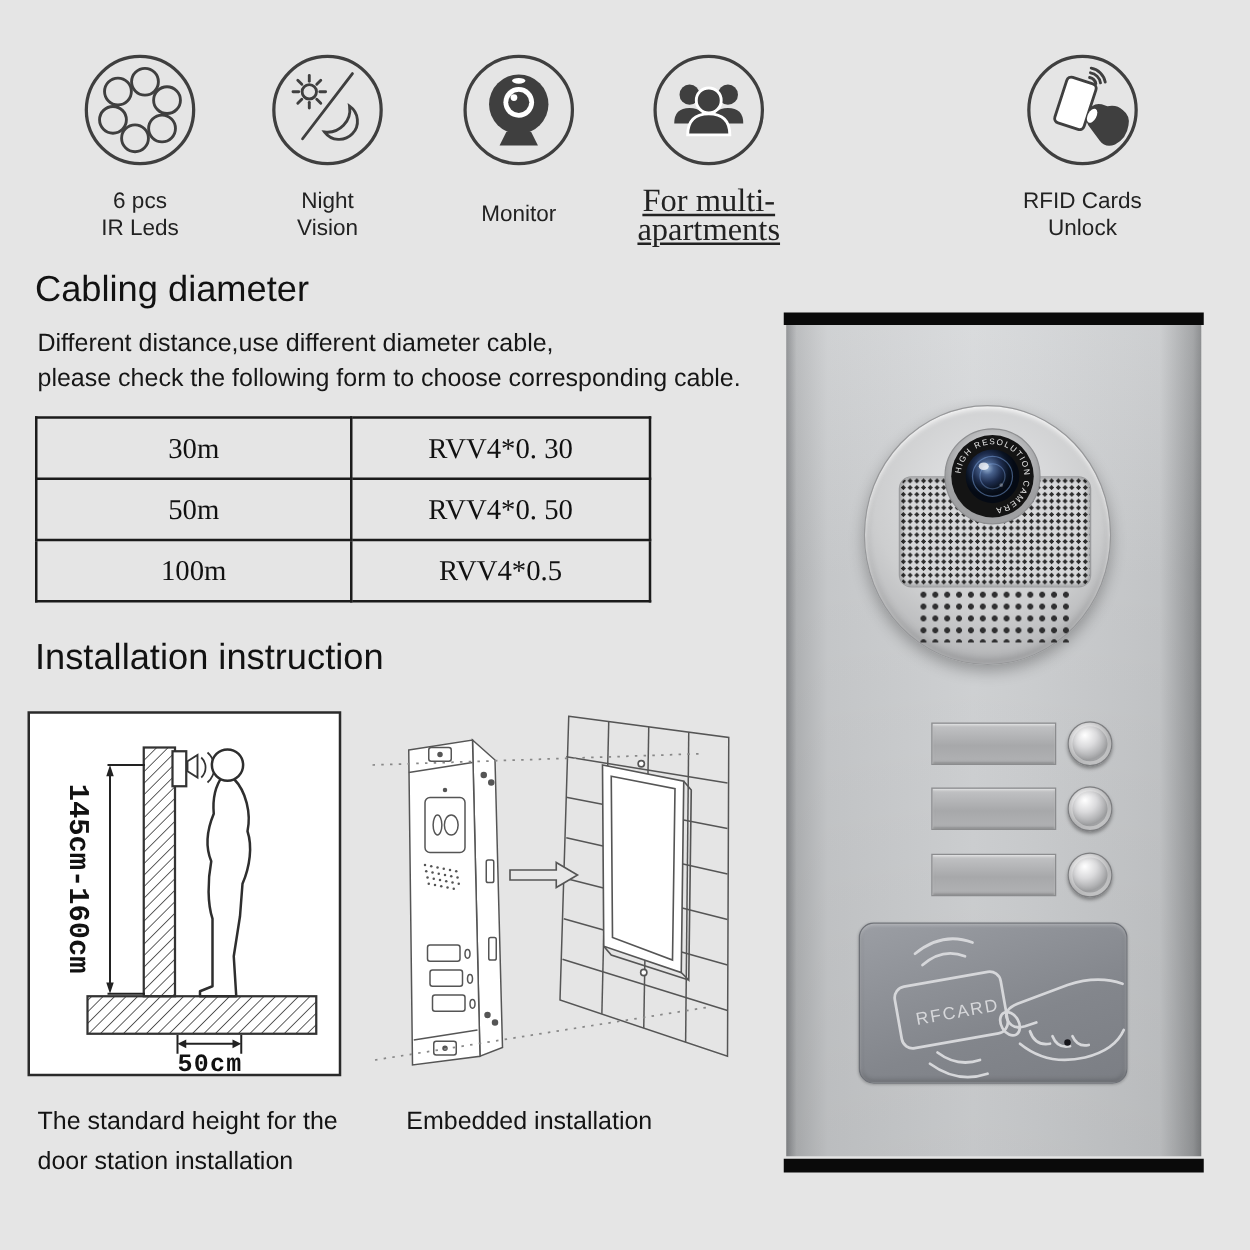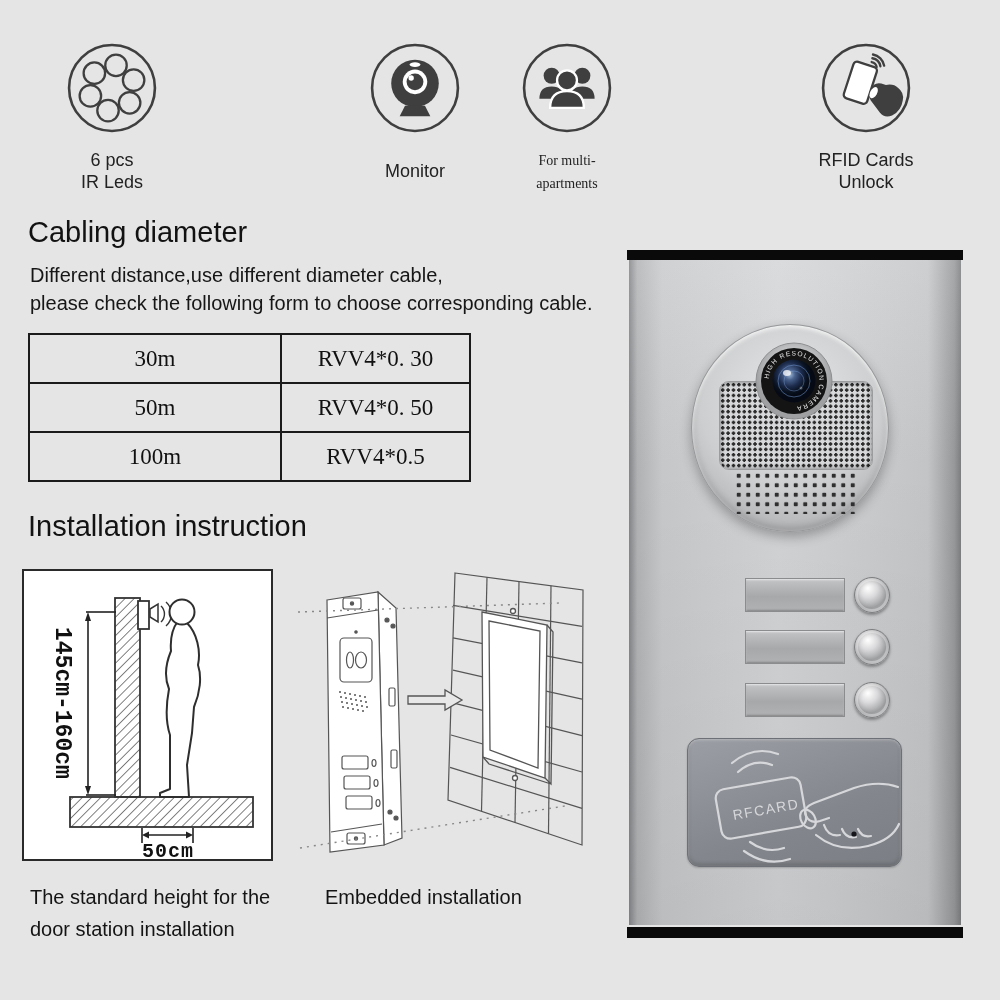--- a/index.html
+++ b/index.html
@@ -3,30 +3,30 @@
 <meta charset="utf-8">
 <style>
   html,body{margin:0;padding:0;background:#fff;}
   .page{position:relative;width:1000px;height:1000px;background:#e5e5e5;overflow:hidden;
         font-family:"Liberation Sans","DejaVu Sans",sans-serif;color:#1c1c1c;}
 
   
   .feature{position:absolute;top:42px;width:150px;text-align:center;}
   .fcirc{width:92px;height:92px;display:block;margin:0 auto;}
   .flabel{margin-top:15px;font-size:18px;line-height:22px;white-space:pre-line;color:#222;}
-  .feat-serif .flabel{font-family:"Liberation Serif","DejaVu Serif",serif;font-size:14px;line-height:23px;}
+  .feat-serif .flabel{font-family:"Liberation Serif","DejaVu Serif",serif;font-size:26px;line-height:23px;text-decoration:underline;}
   .flabel-lower{margin-top:26px;}
 
   
   .h-title{position:absolute;left:28px;margin:0;font-size:29px;font-weight:400;
            letter-spacing:0;color:#121212;}
   #cabling-title{top:216px;}
   #install-title{top:510px;}
   .desc{position:absolute;left:30px;top:261px;font-size:20px;line-height:28px;color:#161616;}
-  .cable-table{position:absolute;left:28px;top:333px;width:443px;border-collapse:collapse;}
+  .cable-table{position:absolute;left:28px;top:333px;width:493px;border-collapse:collapse;}
   .cable-table td{border:2px solid #1b1b1b;height:45px;text-align:center;
         font-family:"Liberation Serif","DejaVu Serif",serif;font-size:23px;color:#111;}
   .cable-table td:first-child{width:248px;}
 
   
   #diagram-height{position:absolute;left:20px;top:565px;}
   #diagram-embed{position:absolute;left:290px;top:560px;}
   .dim-text{font-family:"Liberation Mono","DejaVu Sans Mono",monospace;font-weight:bold;fill:#111;}
   .caption{position:absolute;font-size:20px;line-height:32px;color:#141414;white-space:pre-line;}
   #cap-left{left:30px;top:881px;}
@@ -78,20 +78,40 @@
       <circle cx="88.2" cy="49.7" r="14" fill="none" stroke="#3f3f3f" stroke-width="3"></circle>
       <circle cx="83" cy="79.3" r="14" fill="none" stroke="#3f3f3f" stroke-width="3"></circle>
       <circle cx="54.8" cy="89.5" r="14" fill="none" stroke="#3f3f3f" stroke-width="3"></circle>
       <circle cx="31.8" cy="70.3" r="14" fill="none" stroke="#3f3f3f" stroke-width="3"></circle>
       <circle cx="37" cy="40.7" r="14" fill="none" stroke="#3f3f3f" stroke-width="3"></circle>
     </svg>
     <div class="flabel">6 pcs
 IR Leds</div>
   </div>
 
+  <div class="feature" style="left:187px">
+    <svg class="fcirc" viewBox="0 0 120 120">
+      <g stroke="#3f3f3f" stroke-width="3" fill="none" stroke-linecap="round">
+        <circle cx="60" cy="60" r="56" stroke-width="3.4"></circle>
+        <circle cx="41" cy="41" r="7.5"></circle>
+        <line x1="52" y1="41" x2="58" y2="41"></line>
+          <line x1="48.8" y1="48.8" x2="53" y2="53"></line>
+        <line x1="41" y1="52" x2="41" y2="58"></line>
+          <line x1="33.2" y1="48.8" x2="29" y2="53"></line>
+        <line x1="30" y1="41" x2="24" y2="41"></line>
+          <line x1="33.2" y1="33.2" x2="29" y2="29"></line>
+        <line x1="41" y1="30" x2="41" y2="24"></line>
+          <line x1="48.8" y1="33.2" x2="53" y2="29"></line>
+        <line x1="86" y1="22" x2="34" y2="90"></line>
+        <path d="M83,56 a19,19 0 1,1 -26,27 a23.5,23.5 0 0,0 26,-27 z"></path>
+      </g>
+    </svg>
+    <div class="flabel">Night
+Vision</div>
+  </div>
 
   <div class="feature" style="left:340px">
     <svg class="fcirc" viewBox="0 0 120 120">
       <circle cx="60" cy="60" r="56" fill="none" stroke="#3f3f3f" stroke-width="3.4"></circle>
       <circle cx="60" cy="54" r="31" fill="#3f3f3f"></circle>
       <ellipse cx="60" cy="29.5" rx="7" ry="3" fill="#fff"></ellipse>
       <circle cx="60" cy="52" r="16" fill="#fff"></circle>
       <circle cx="60" cy="52" r="11" fill="#3f3f3f"></circle>
       <circle cx="55" cy="47" r="3.5" fill="#fff"></circle>
       <path d="M47,83 L73,83 L80,97 L40,97 Z" fill="#3f3f3f"></path>

